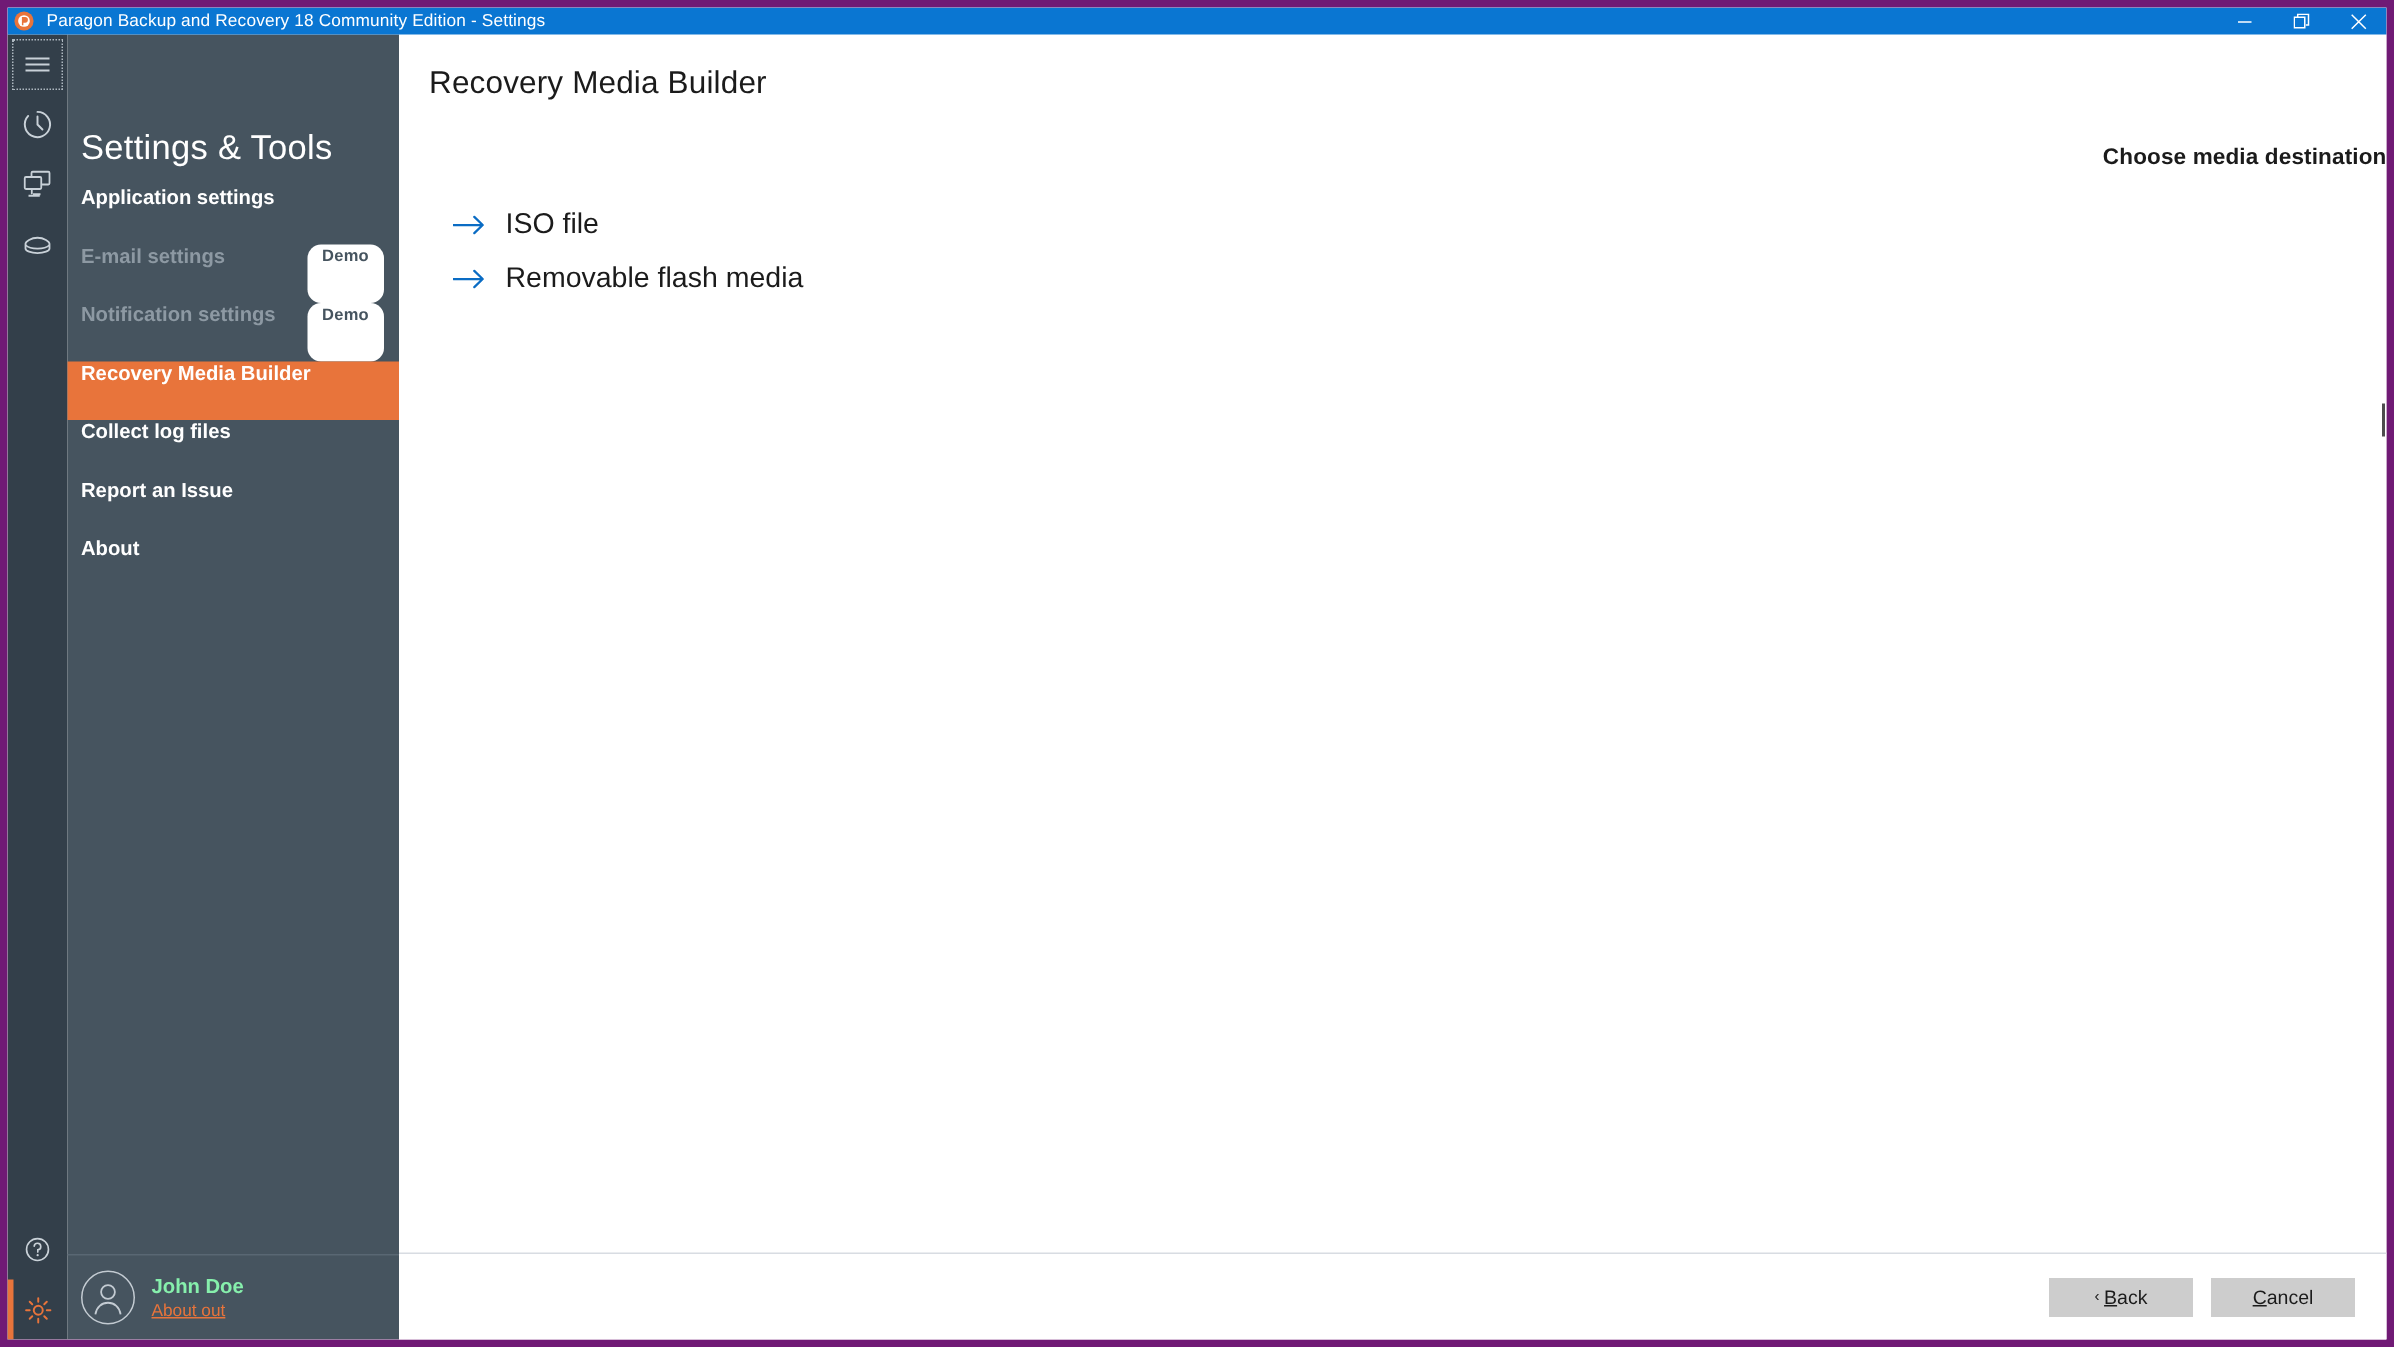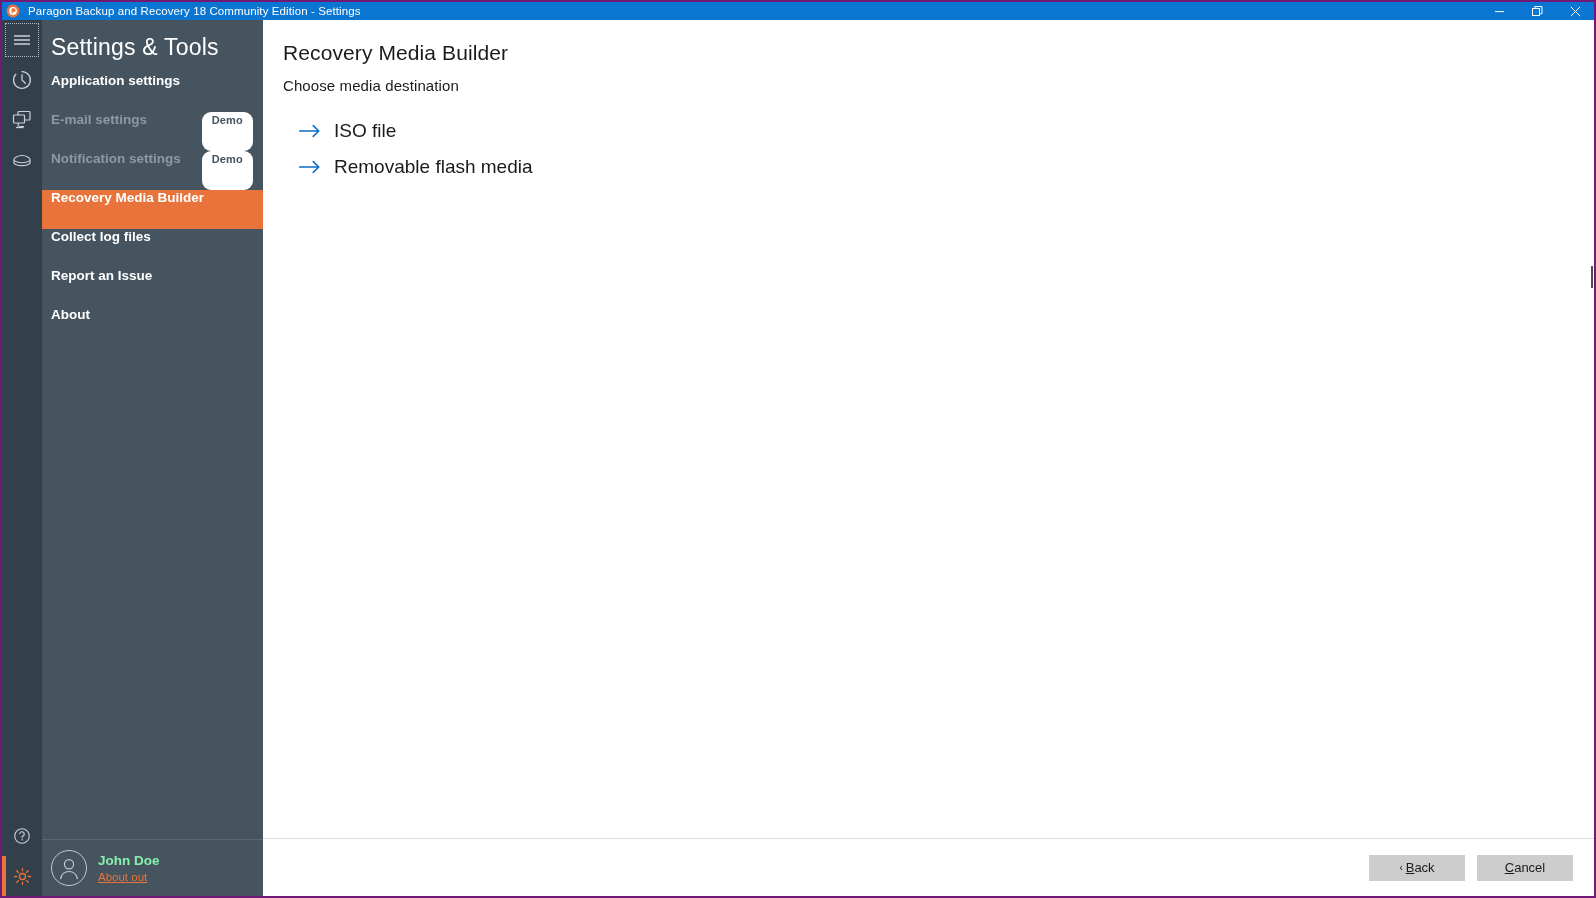--- a/index.html
+++ b/index.html
@@ -17,21 +17,21 @@
   }
 
   .app-window {
     position: relative;
     width: 1596px;
     height: 898px;
     box-sizing: border-box;
     background: #ffffff;
     display: flex;
     flex-direction: column;
-    border: 2px solid #701a75;
+    border: 5px solid #701a75;
     overflow: hidden;
   }
 
   
   .titlebar {
     height: 18px;
     min-height: 18px;
     background: #0a76d2;
     display: flex;
     align-items: center;
@@ -121,20 +121,21 @@
     flex-direction: column;
     position: relative;
   }
   .sidebar-title {
     color: #ffffff;
     font-size: 23px;
     font-weight: 300;
     padding: 15px 0 0 9px;
     line-height: 1.1;
     letter-spacing: 0.2px;
+    margin-top: 48px;
   }
   .nav-list {
     margin-top: 13px;
     display: flex;
     flex-direction: column;
   }
   .nav-item {
     height: 39px;
     display: flex;
     padding: 0 10px 0 9px;
@@ -217,24 +218,25 @@
   }
   .page-title {
     font-size: 21px;
     font-weight: 400;
     color: #1b1b1b;
     line-height: 1.15;
     letter-spacing: 0.1px;
   }
   .page-subtitle {
     font-size: 15px;
-    font-weight: 400;
+    font-weight: 700;
     color: #1b1b1b;
-    margin-top: 12px;
+    margin-top: 28px;
     letter-spacing: 0.1px;
+    text-align: right;
   }
   .choice-list {
     margin-top: 19px;
     display: flex;
     flex-direction: column;
   }
   .choice-item {
     height: 36px;
     display: flex;
     align-items: center;

